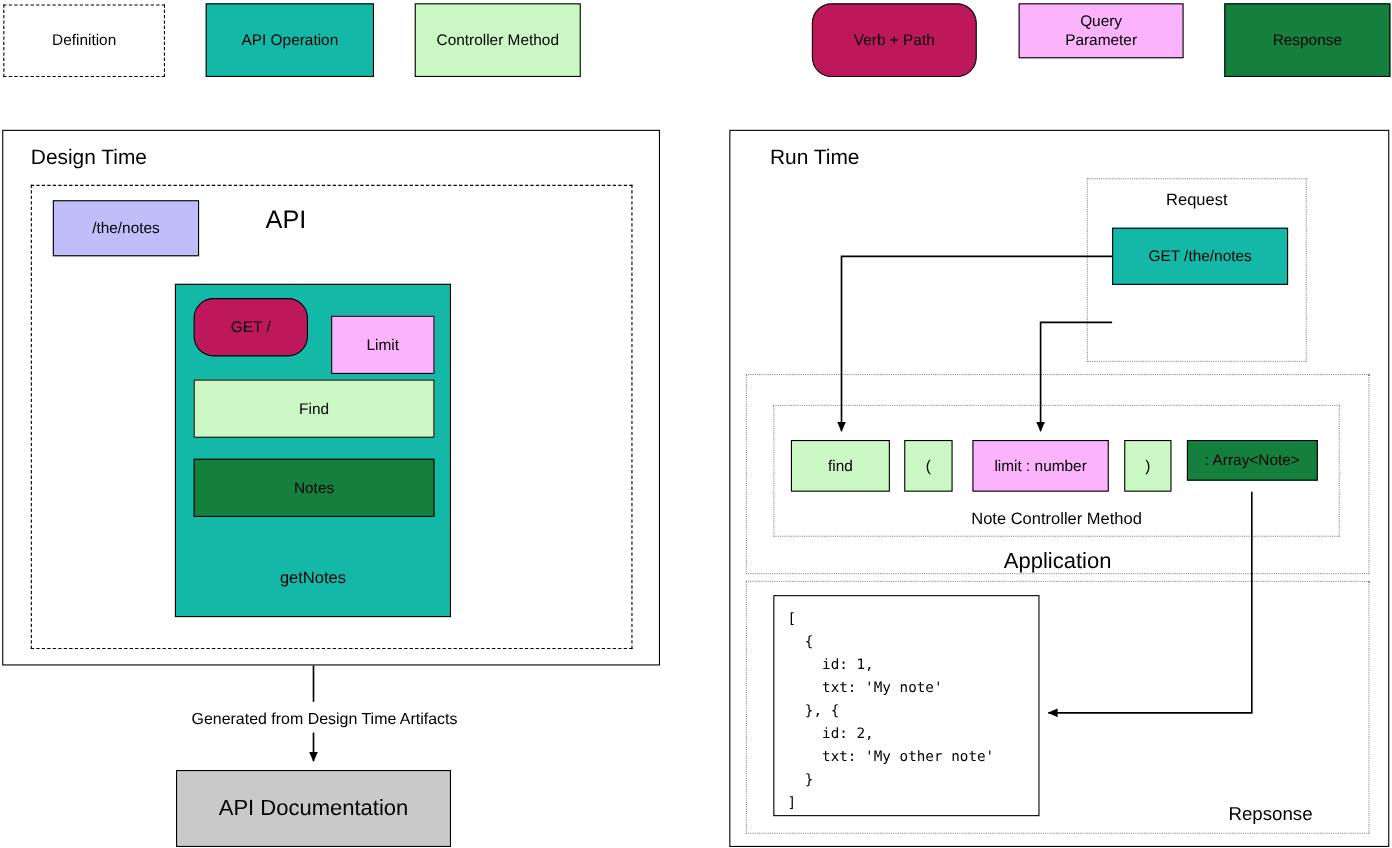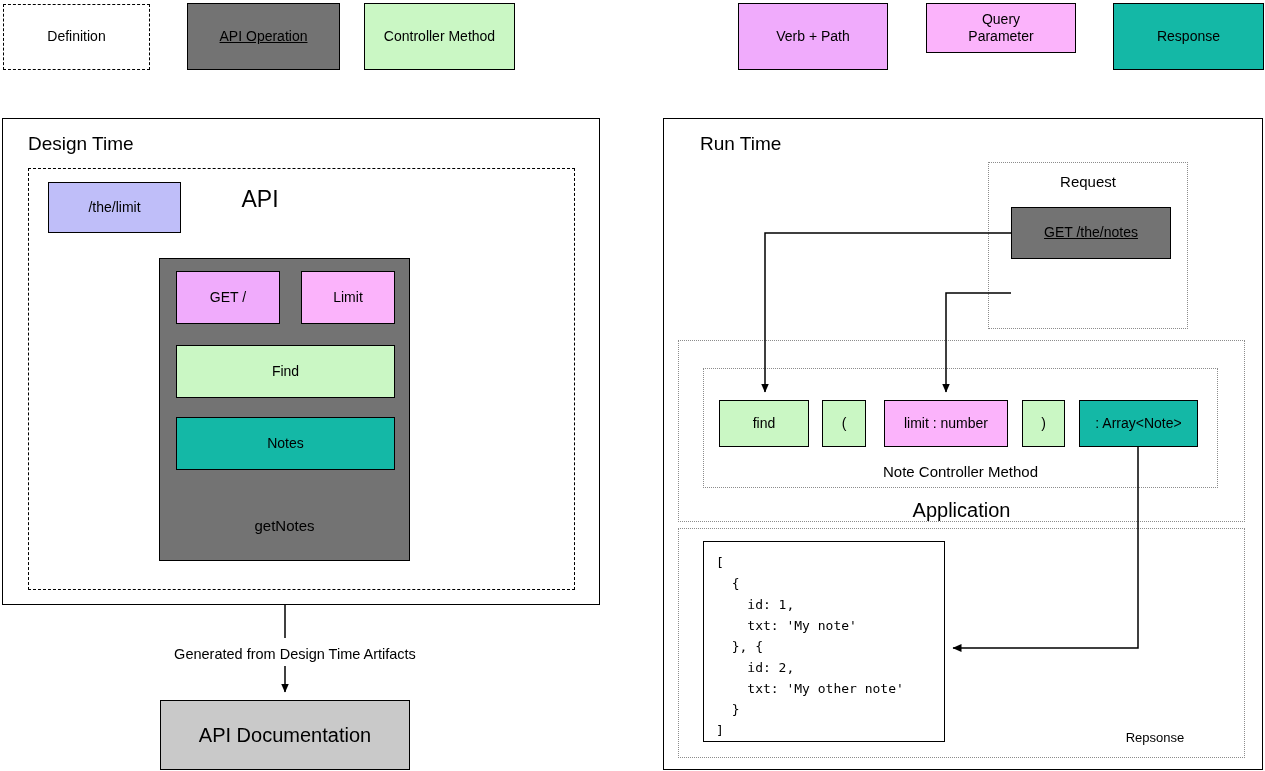--- a/index.html
+++ b/index.html
@@ -6,26 +6,26 @@
   #canvas{
     position:relative;width:1265px;height:771px;background:#fff;overflow:hidden;
     font-family:"Liberation Sans",sans-serif;color:#000;
   }
   .box{
     position:absolute;box-sizing:border-box;border:1px solid #000;
     display:flex;align-items:center;justify-content:center;text-align:center;
     font-size:14px;line-height:1.25;
   }
   .t-definition{background:#ffffff;border:1.5px dashed #000;}
-  .t-api-operation{background:#737373;text-decoration:underline;}
+  .t-api-operation{background:#14b8a6;}
   .t-controller-method{background:#caf7c4;}
   .t-base-url{background:#bfbef9;}
-  .t-verb-path{background:#f0abfc;}
+  .t-verb-path{background:#be185d;border-radius:18px;}
   .t-query-parameter{background:#fbb3fb;}
-  .t-response{background:#14b8a6;}
+  .t-response{background:#15803d;}
   .t-doc{background:#c9c9c9;}
   .panel{position:absolute;box-sizing:border-box;border:1.5px solid #000;background:#fff;}
   .dashedbox{position:absolute;box-sizing:border-box;border:1.5px dashed #000;}
   .dottedbox{position:absolute;box-sizing:border-box;border:1px dotted #8c8c8c;}
   .panel-title{position:absolute;font-size:19px;}
   .lbl{position:absolute;font-size:14px;}
   #arrows{position:absolute;left:0;top:0;z-index:6;pointer-events:none;}
   .codebox{
     position:absolute;box-sizing:border-box;border:1.5px solid #000;background:#fff;
     padding:10px 0 0 12px;z-index:7;
@@ -39,48 +39,48 @@
 <body>
 
 <div id="canvas">
 
   <div class="box t-definition" style="left:3px;top:4px;width:147px;height:66px;">
     <span>Definition</span>
   </div>
   <div class="box t-api-operation" style="left:187px;top:3px;width:153px;height:67px;">
     <span>API Operation</span>
   </div>
-  <div class="box t-controller-method" style="left:364px;top:3px;width:151px;height:67px;text-align:right;">
+  <div class="box t-controller-method" style="left:377px;top:3px;width:151px;height:67px;text-align:right;">
     <span>Controller Method</span>
   </div>
   <div class="box t-verb-path" style="left:738px;top:3px;width:150px;height:67px;">
     <span>Verb + Path</span>
   </div>
   <div class="box t-query-parameter" style="left:926px;top:3px;width:150px;height:50px;padding:0 28px;">
     <span>Query Parameter</span>
   </div>
   <div class="box t-response" style="left:1113px;top:3px;width:151px;height:67px;">
     <span>Response</span>
   </div>
 
   <div class="panel" style="left:2px;top:118px;width:598px;height:487px;"></div>
   <div class="panel-title" style="left:28px;top:133px;">Design Time</div>
 
   <div class="dashedbox" style="left:28px;top:168px;width:547px;height:422px;"></div>
   <div class="lbl" style="left:200px;top:186px;width:120px;font-size:23px;text-align:center;">API</div>
 
   <div class="box t-base-url" style="left:48px;top:182px;width:133px;height:51px;">
-    <span>/the/limit</span>
+    <span>/the/notes</span>
   </div>
 
   <div class="box t-api-operation" style="left:159px;top:258px;width:251px;height:303px;align-items:flex-start;"></div>
   <div class="box t-verb-path layer" style="left:176px;top:271px;width:104px;height:53px;">
     <span>GET /</span>
   </div>
-  <div class="box t-query-parameter layer" style="left:301px;top:271px;width:94px;height:53px;align-items:center;">
+  <div class="box t-query-parameter layer" style="left:301px;top:287px;width:94px;height:53px;align-items:center;">
     <span>Limit</span>
   </div>
   <div class="box t-controller-method layer" style="left:176px;top:345px;width:219px;height:53px;">
     <span>Find</span>
   </div>
   <div class="box t-response layer" style="left:176px;top:417px;width:219px;height:53px;">
     <span>Notes</span>
   </div>
   <div class="lbl" style="left:160px;top:646px;width:270px;font-size:14.5px;text-align:center;background:#fff;z-index:7;">Generated from Design Time Artifacts</div>
 
@@ -107,40 +107,40 @@
   </div>
   <div class="box t-controller-method layer" style="left:822px;top:400px;width:44px;height:47px;">
     <span>(</span>
   </div>
   <div class="box t-query-parameter layer" style="left:884px;top:400px;width:124px;height:47px;">
     <span>limit : number</span>
   </div>
   <div class="box t-controller-method layer" style="left:1022px;top:400px;width:43px;height:47px;">
     <span>)</span>
   </div>
-  <div class="box t-response layer" style="left:1079px;top:400px;width:119px;height:47px;">
+  <div class="box t-response layer" style="left:1079px;top:400px;width:119px;height:37px;">
     <span>: Array&lt;Note&gt;</span>
   </div>
 
   <div class="lbl" style="left:703px;top:463px;width:515px;text-align:center;font-size:15px;">Note Controller Method</div>
   <div class="lbl" style="left:678px;top:499px;width:567px;text-align:center;font-size:20px;">Application</div>
 
   <div class="dottedbox" style="left:678px;top:528px;width:567px;height:230px;"></div>
   <div class="codebox" style="left:703px;top:541px;width:242px;height:201px;">
     <pre>[
   {
     id: 1,
     txt: 'My note'
   }, {
     id: 2,
     txt: 'My other note'
   }
 ]</pre>
   </div>
-  <div class="lbl" style="left:1100px;top:730px;width:110px;text-align:center;font-size:13px;">Repsonse</div>
+  <div class="lbl" style="left:1100px;top:730px;width:110px;text-align:center;font-size:17px;">Repsonse</div>
 
   <svg id="arrows" width="1265" height="771" viewBox="0 0 1265 771">
     <defs>
       <marker id="ah" markerWidth="10" markerHeight="9" refX="8.5" refY="4" orient="auto" markerUnits="userSpaceOnUse">
         <path d="M0,0 L9,4 L0,8 z" fill="#000"></path>
       </marker>
     </defs>
 
     <path d="M285,605 L285,638" stroke="#000" stroke-width="1.5" fill="none"></path>
     <path d="M285,666 L285,692" stroke="#000" stroke-width="1.5" fill="none" marker-end="url(#ah)"></path>

